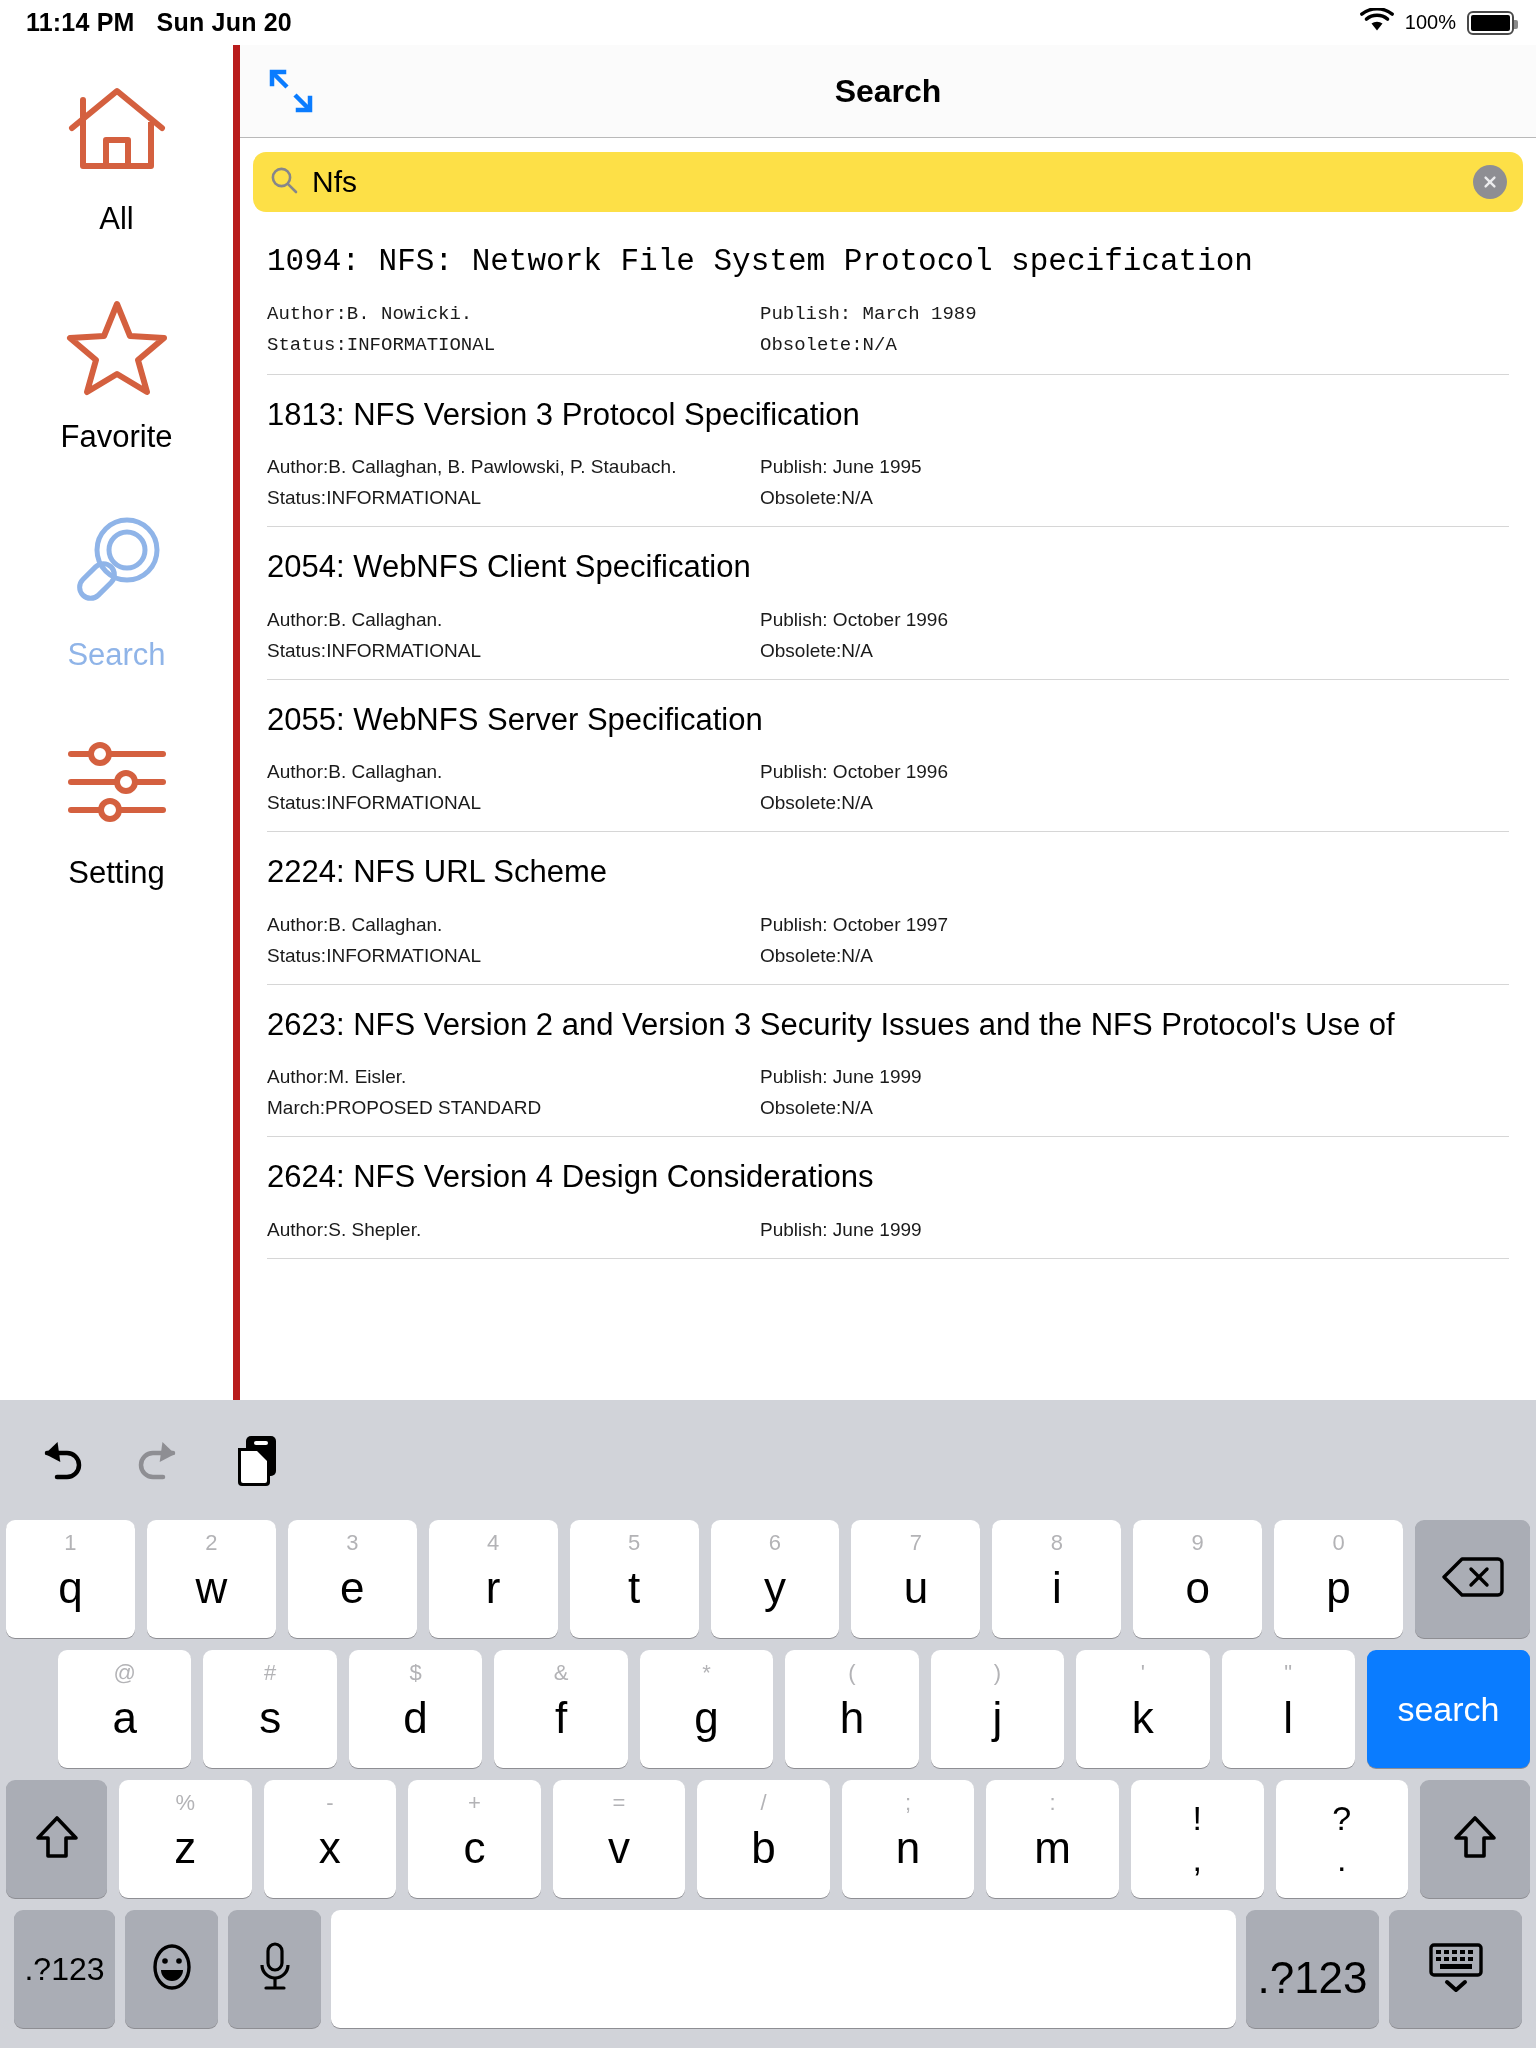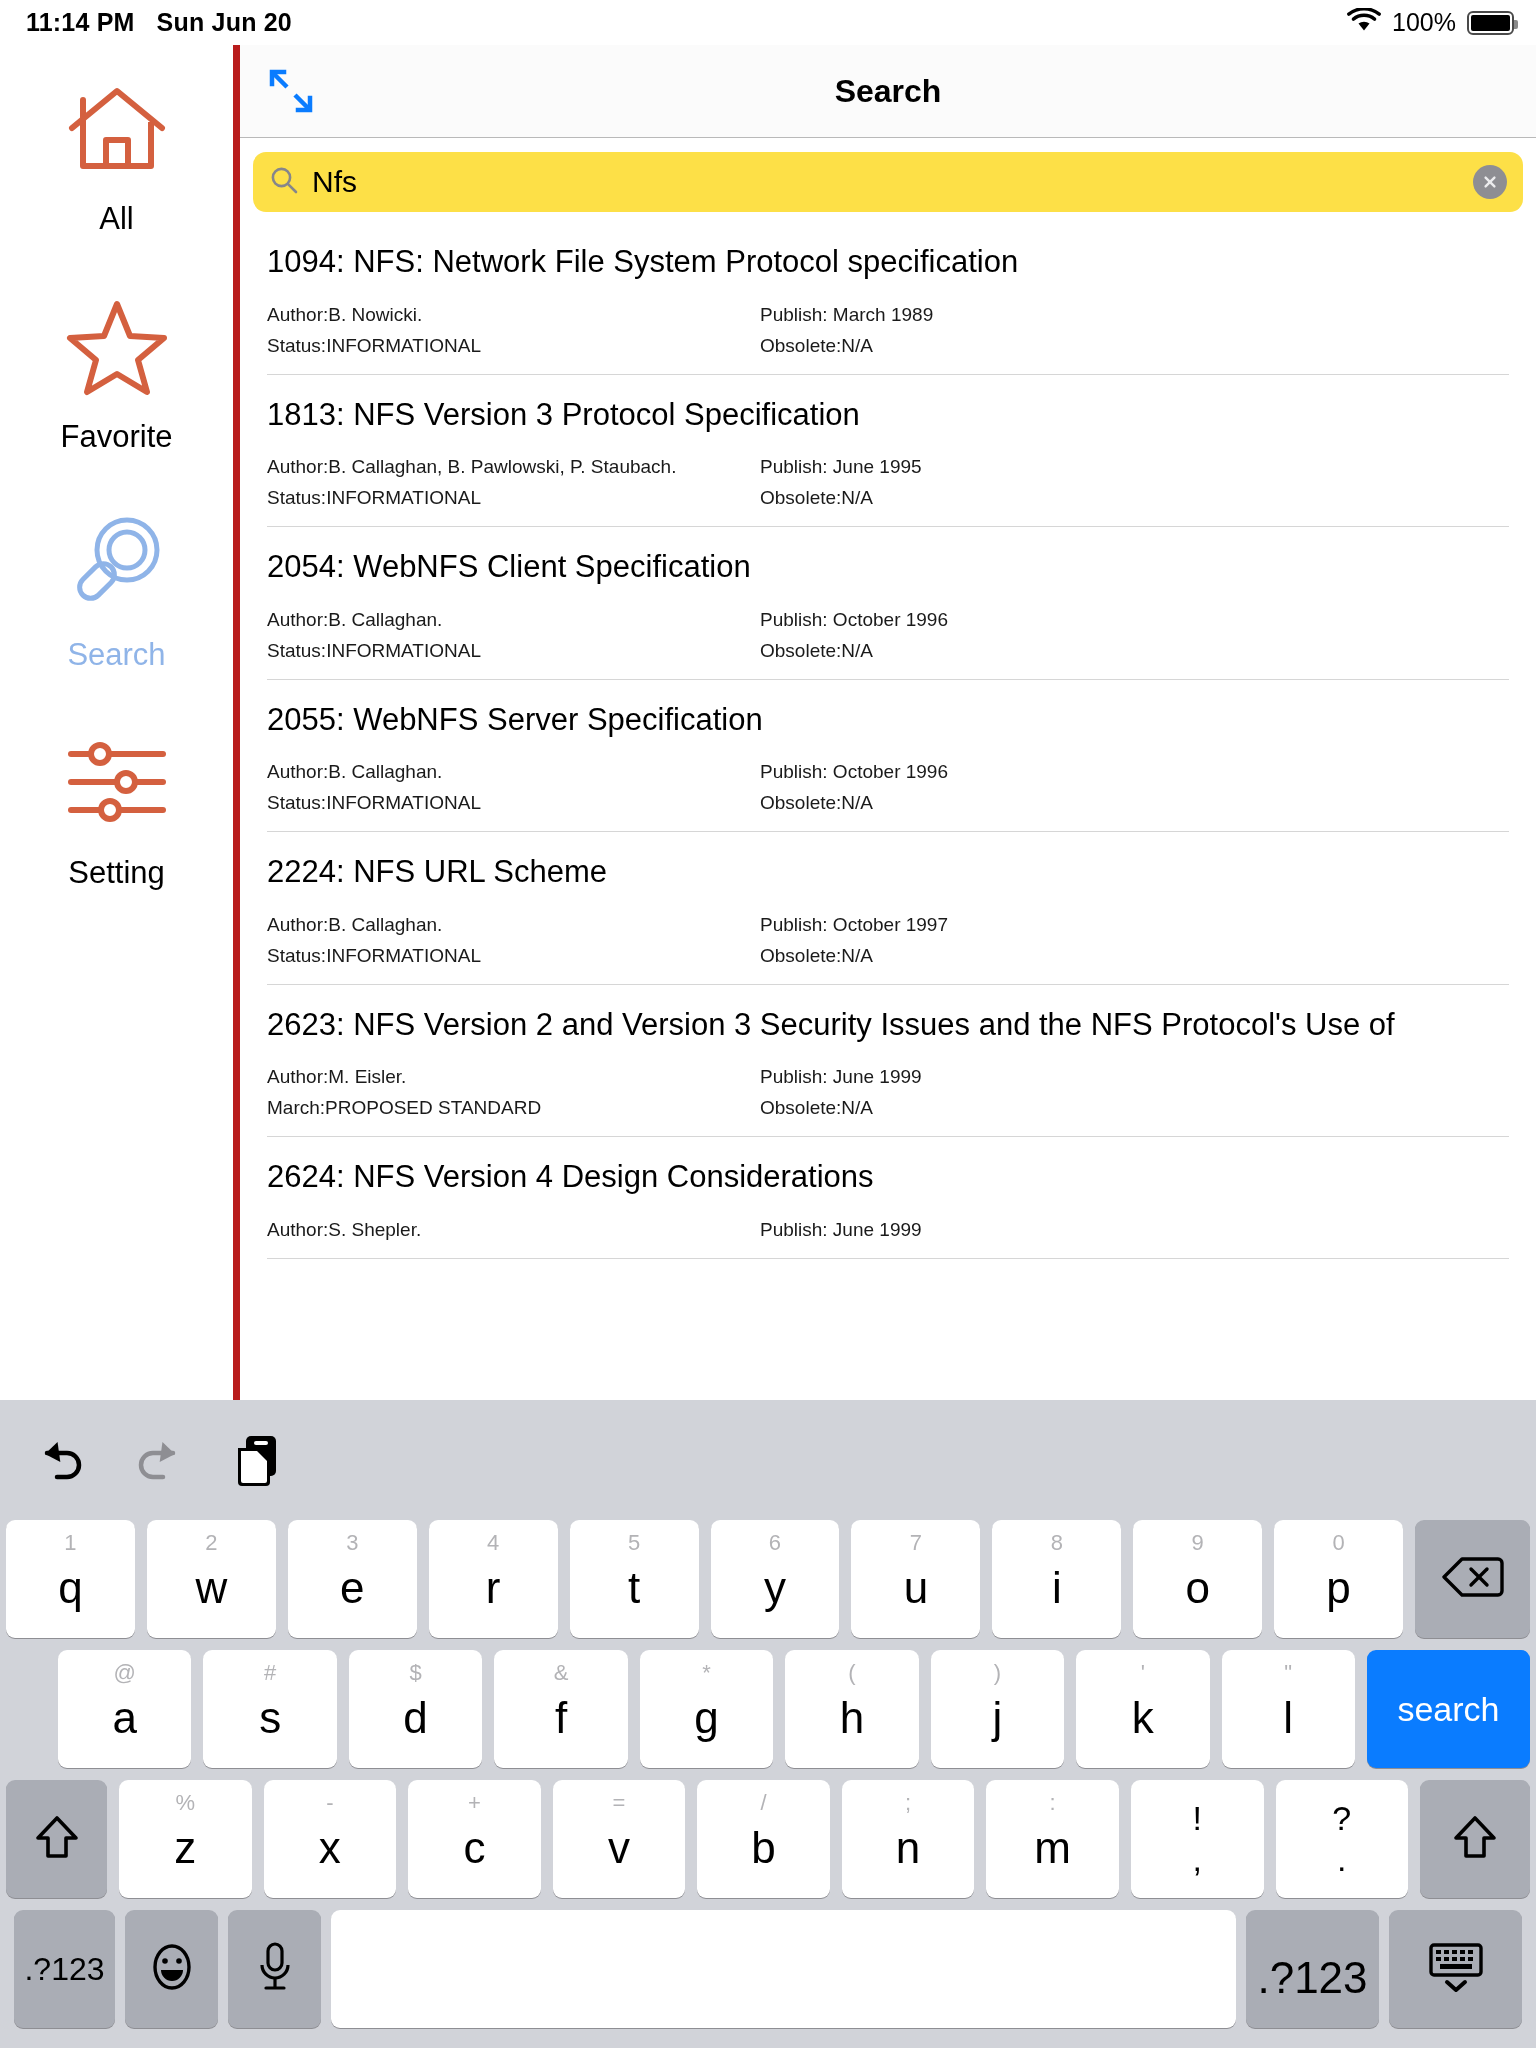--- a/index.html
+++ b/index.html
@@ -12,21 +12,21 @@
   #app { position: relative; width: 1536px; height: 2048px; }
 
   
   .statusbar {
     position: absolute; top: 0; left: 0; width: 1536px; height: 45px;
     display: flex; align-items: center; background: #ffffff;
   }
   .sb-left { display: flex; align-items: center; gap: 22px; padding-left: 26px; }
   .sb-time, .sb-date { font-size: 25px; font-weight: 600; color: #000; letter-spacing: .2px; }
   .sb-right { margin-left: auto; display: flex; align-items: center; gap: 11px; padding-right: 22px; }
-  .sb-pct { font-size: 25px; font-weight: 500; color: #000; }
+  .sb-pct { font-size: 20px; font-weight: 500; color: #000; }
   .batt {
     width: 47px; height: 24px; border: 2px solid #4a4a4a; border-radius: 6px;
     position: relative; padding: 2px;
   }
   .batt::after {
     content: ""; position: absolute; right: -6px; top: 7px;
     width: 4px; height: 9px; background: #8b8b8b; border-radius: 0 2px 2px 0;
   }
   .batt i { display: block; width: 100%; height: 100%; background: #000; border-radius: 2px; }
 
@@ -69,21 +69,21 @@
   }
   .search-text { font-size: 30px; color: #000; flex: 1; }
   .clear-btn {
     width: 34px; height: 34px; border-radius: 50%; background: #8e8e93;
     display: flex; align-items: center; justify-content: center; cursor: pointer;
   }
 
   
   .results { overflow: hidden; height: 1176px; }
   .row { padding: 22px 0 16px 0; margin: 0 27px; border-bottom: 1px solid #d6d6d6; }
-  .row:first-child { padding-top: 20px; }
+  .row:first-child { padding-top: 20px; font-family: Liberation Mono, monospace; }
   .row-title { font-size: 31px; color: #000; line-height: 1.15; white-space: nowrap; overflow: hidden; }
   .row-meta { margin-top: 23px; display: flex; }
   .row-meta .col { font-size: 19px; color: #1a1a1a; line-height: 1.26; }
   .col-a { width: 493px; }
   .meta-line + .meta-line { margin-top: 7px; }
 
   
   .keyboard {
     position: absolute; left: 0; top: 1400px; width: 1536px; height: 648px;
     background: #d1d3d9;

